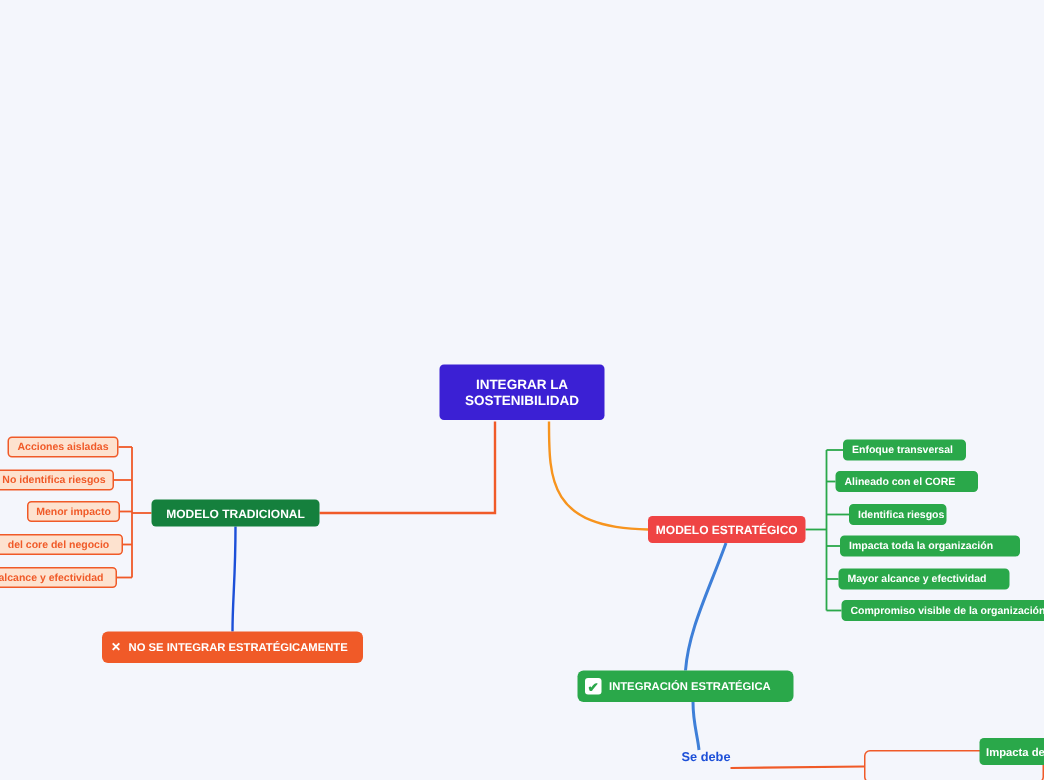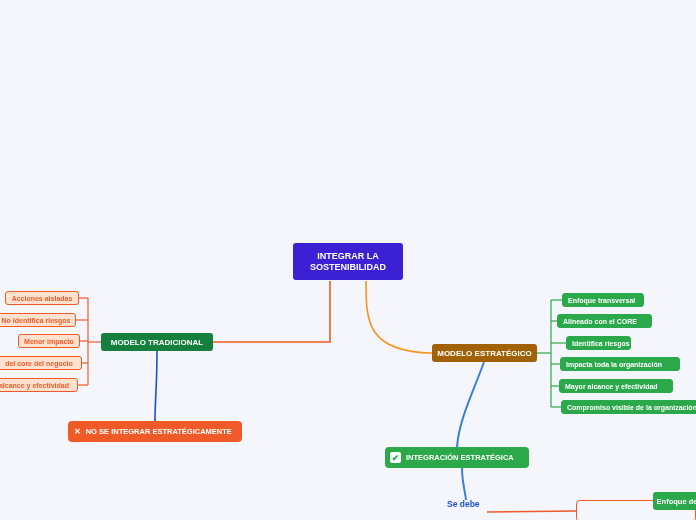--- a/index.html
+++ b/index.html
@@ -63,21 +63,21 @@
     background: #15803d;
     color: #ffffff;
     font-size: 8px;
     border-radius: 3px;
   }
   .branch-estr {
     left: 432px;
     top: 344px;
     width: 105px;
     height: 18px;
-    background: #a16207;
+    background: #ef4444;
     color: #ffffff;
     font-size: 8px;
     border-radius: 3px;
   }
 
   
   .sub-orange {
     height: 14px;
     background: #fde2cf;
     border: 1px solid #f05a28;
@@ -147,21 +147,21 @@
     box-sizing: border-box;
   }
   .label-sedebe {
     position: absolute;
     left: 447px;
     top: 499px;
     width: 40px;
     color: #1c4fd8;
     font-size: 8.5px;
     font-weight: bold;
-    text-align: left;
+    text-align: right;
   }
   .mark-x {
     color: #ffffff;
     font-size: 8px;
     font-weight: bold;
   }
   .mark-check {
     display: inline-flex;
     align-items: center;
     justify-content: center;
@@ -267,16 +267,16 @@
   <div class="node node-integ">
     <span class="mark-check">✔</span>
     <span>INTEGRACIÓN ESTRATÉGICA</span>
   </div>
 
   <div class="label-sedebe">Se debe</div>
 
   <div class="callout-box"></div>
 
   <div class="node node-estilo">
-    <span>Enfoque de</span>
+    <span>Impacta de</span>
   </div>
 
 </div>
 
 </body></html>

